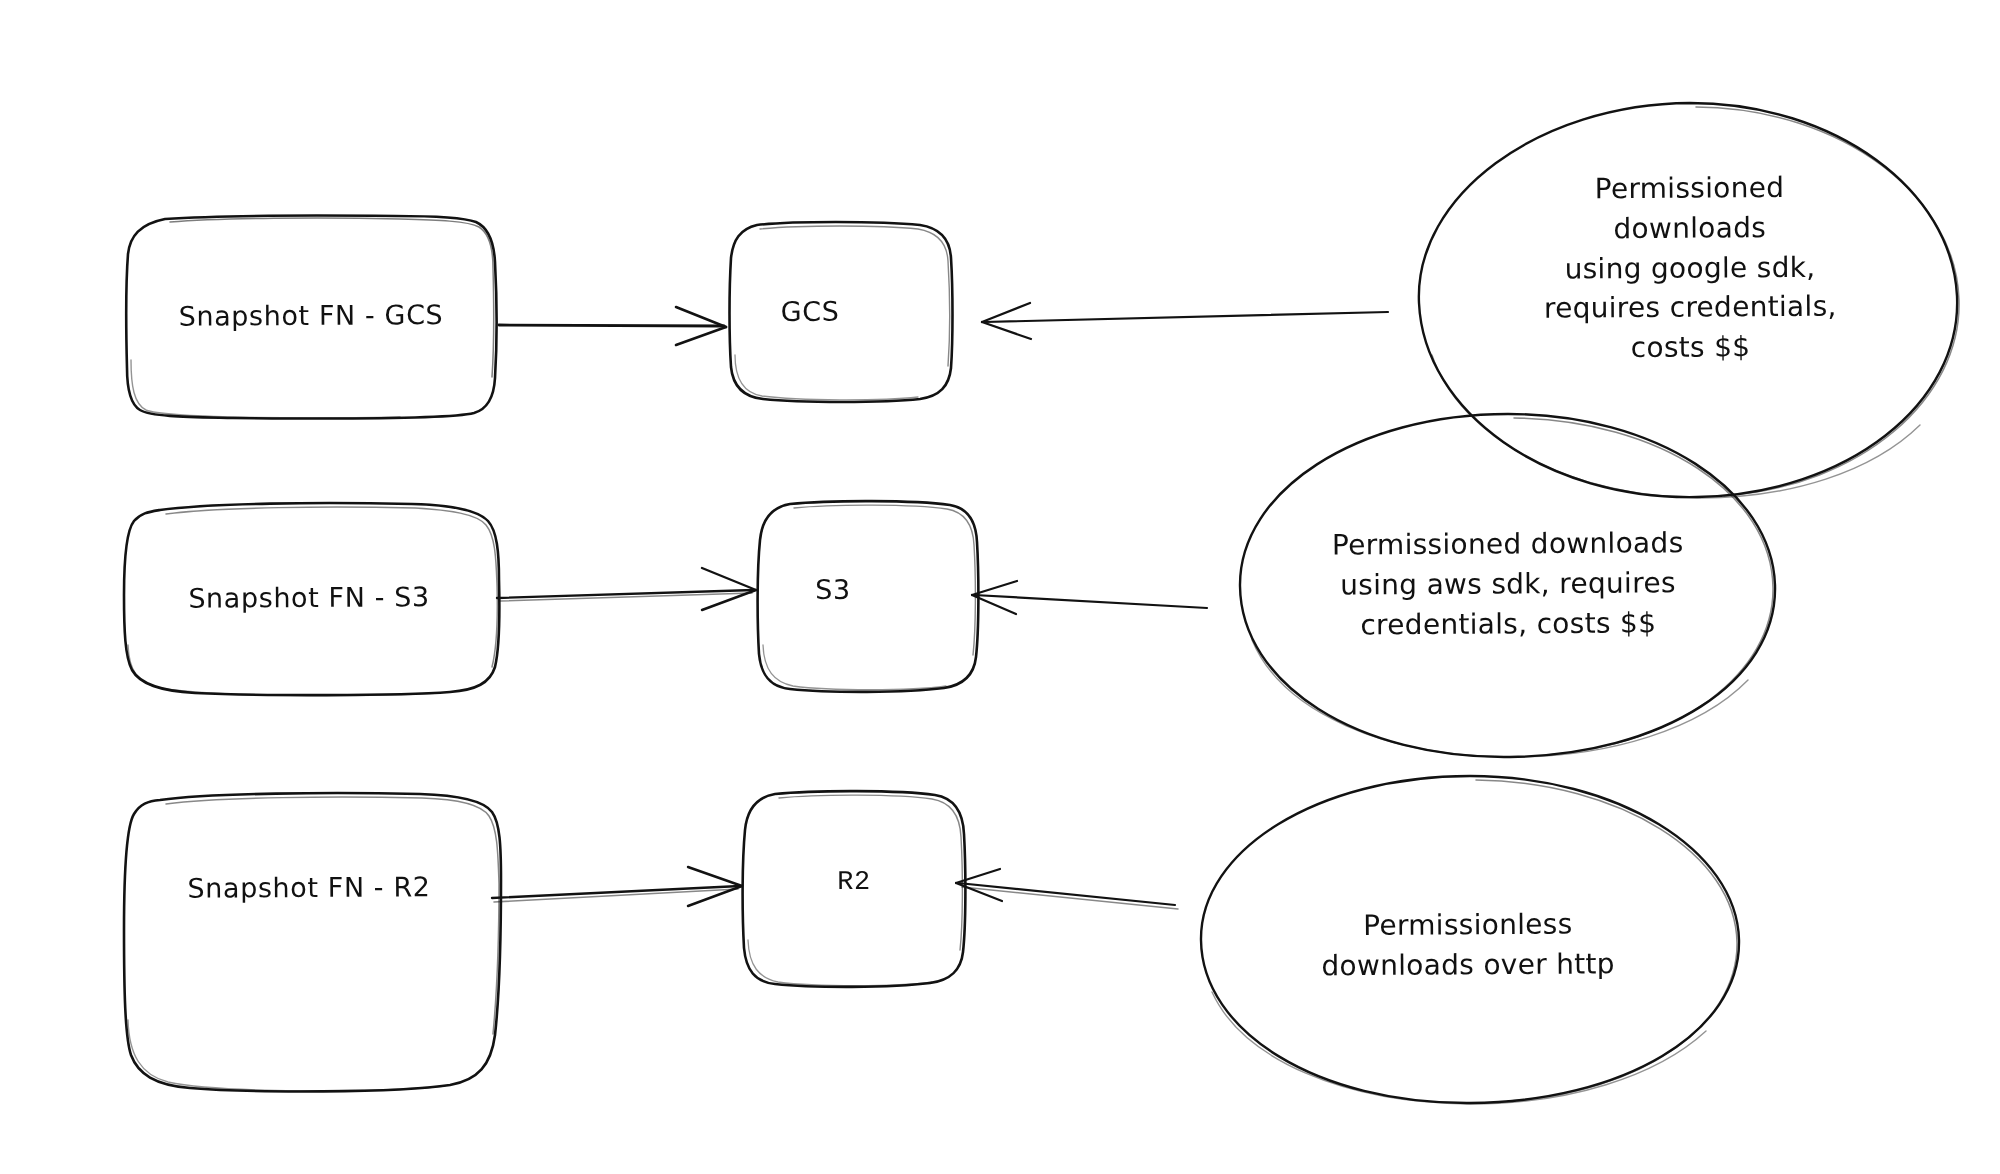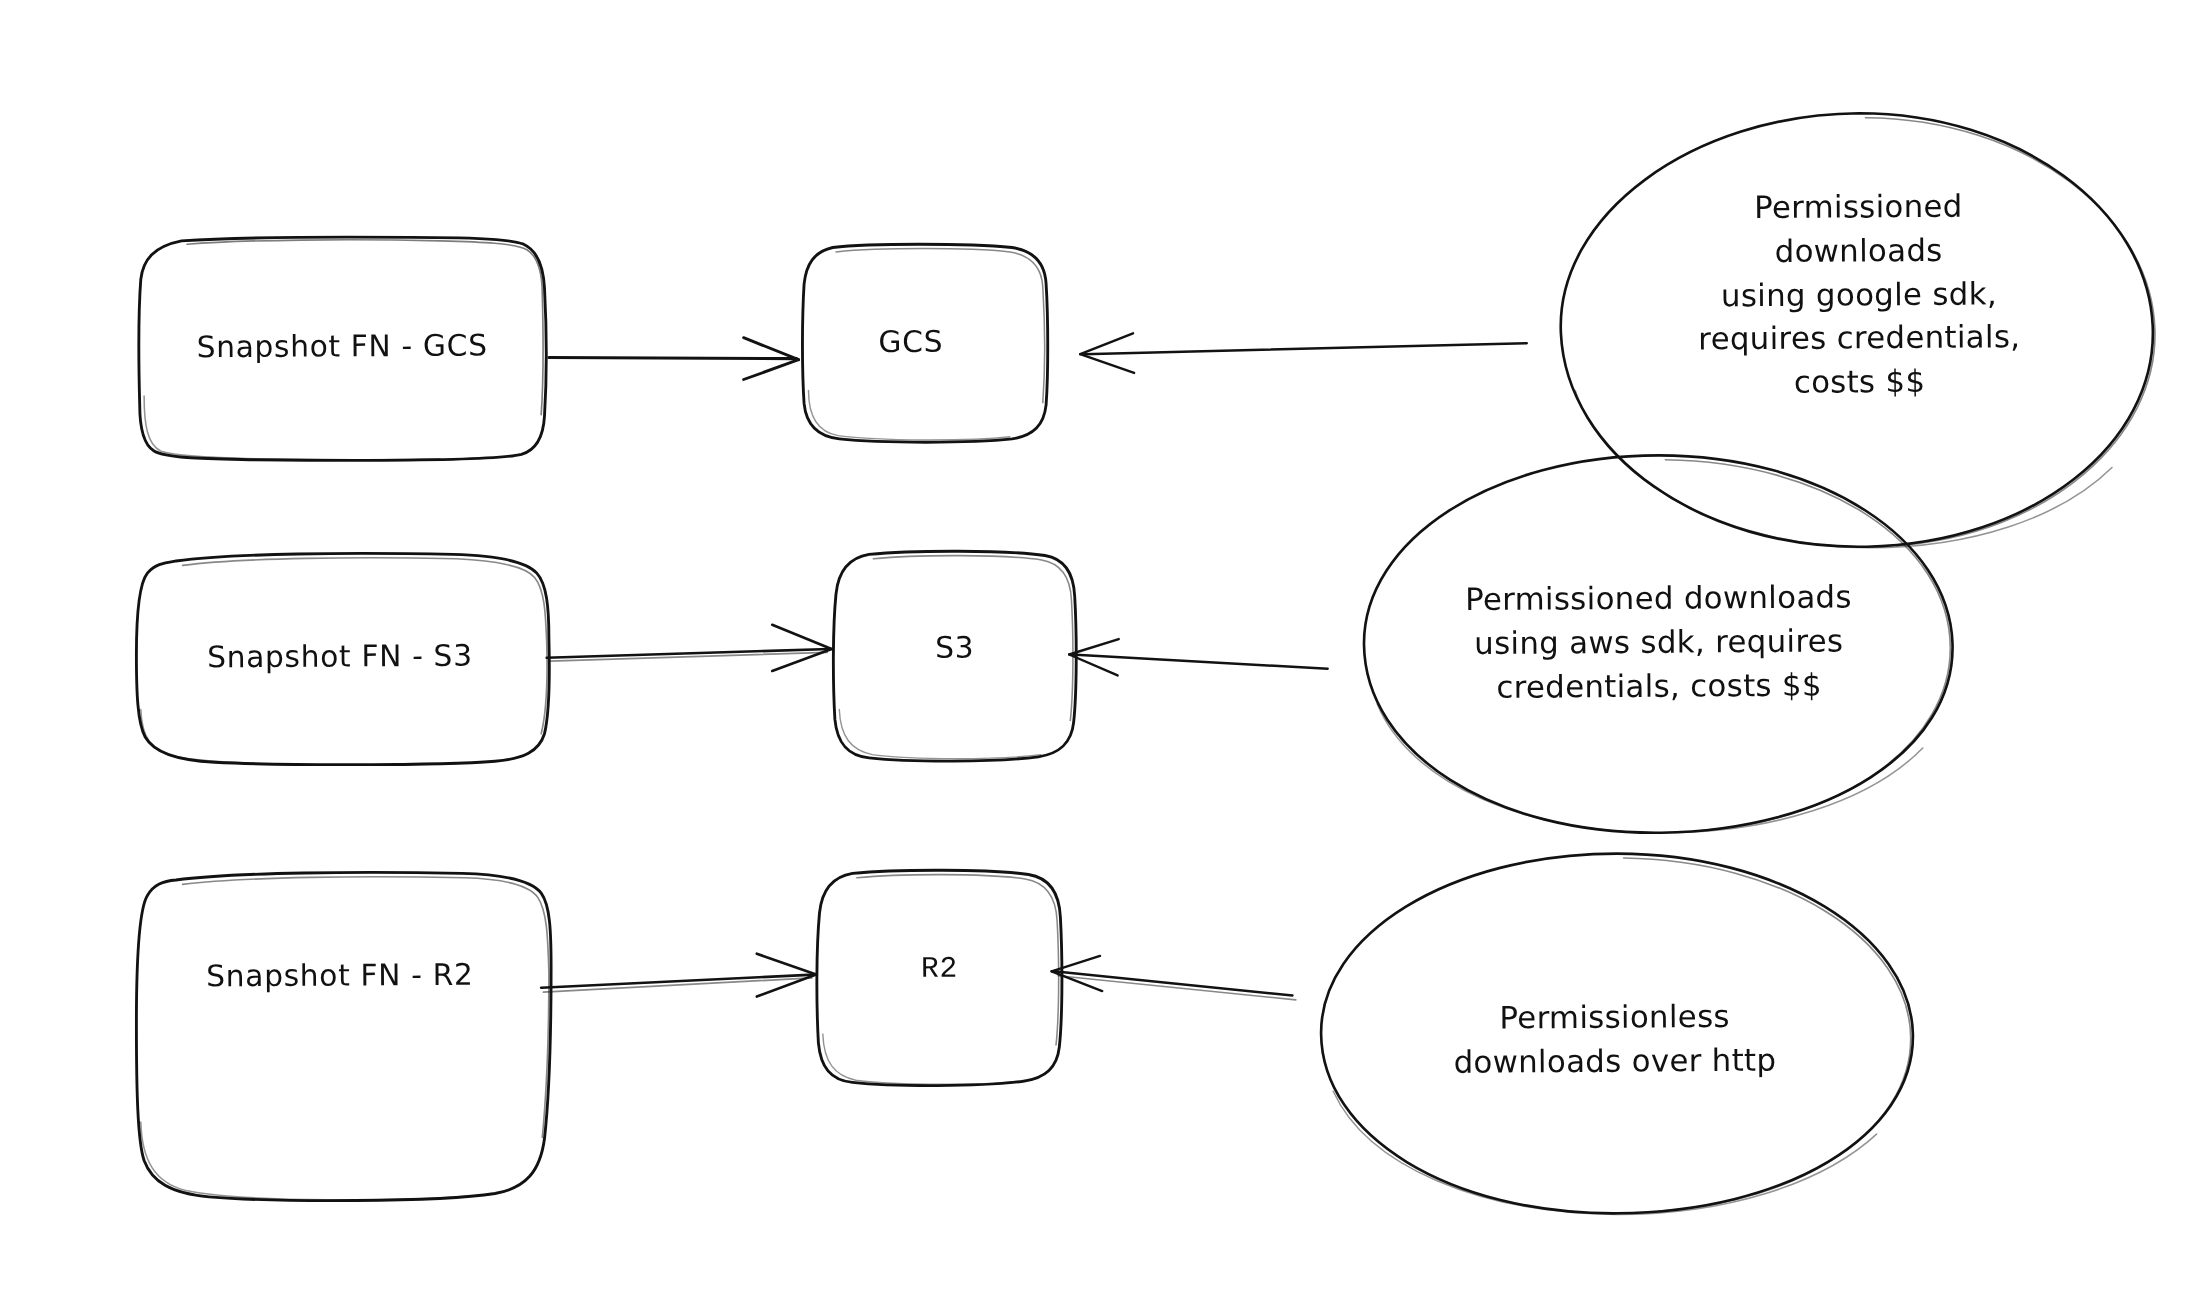--- a/index.html
+++ b/index.html
@@ -186,30 +186,30 @@
       <path class="sketch-stroke" stroke-width="2.2" d="M1175 905 L 958 883"></path>
       <path class="sketch-stroke" stroke-width="2.2" d="M1000 869 L 956 883"></path>
       <path class="sketch-stroke" stroke-width="2.2" d="M1002 901 L 956 883"></path>
       <path class="sketch-stroke" stroke-width="1.5" opacity="0.5" d="M1178 909 L 962 887"></path>
     </g>
 
   </svg>
 
   <div class="node-label" style="left:311px; top:316px;">Snapshot FN - GCS</div>
 
-  <div class="node-label" style="left:828px; top:312px;">GCS</div>
+  <div class="node-label" style="left:810px; top:312px;">GCS</div>
 
   <div class="note-label" style="left:1690px; top:268px;">Permissioned downloads
 using google sdk,
 requires credentials,
 costs $$</div>
 
   <div class="node-label" style="left:309px; top:598px;">Snapshot FN - S3</div>
 
-  <div class="node-label" style="left:868px; top:590px;">S3</div>
+  <div class="node-label" style="left:833px; top:590px;">S3</div>
 
   <div class="note-label" style="left:1508px; top:584px;">Permissioned downloads
 using aws sdk, requires
 credentials, costs $$</div>
 
   <div class="node-label" style="left:309px; top:888px;">Snapshot FN - R2</div>
 
   <div class="node-label" style="left:854px; top:882px;font-family:Liberation Mono, monospace;">R2</div>
 
   <div class="note-label" style="left:1468px; top:945px;">Permissionless

